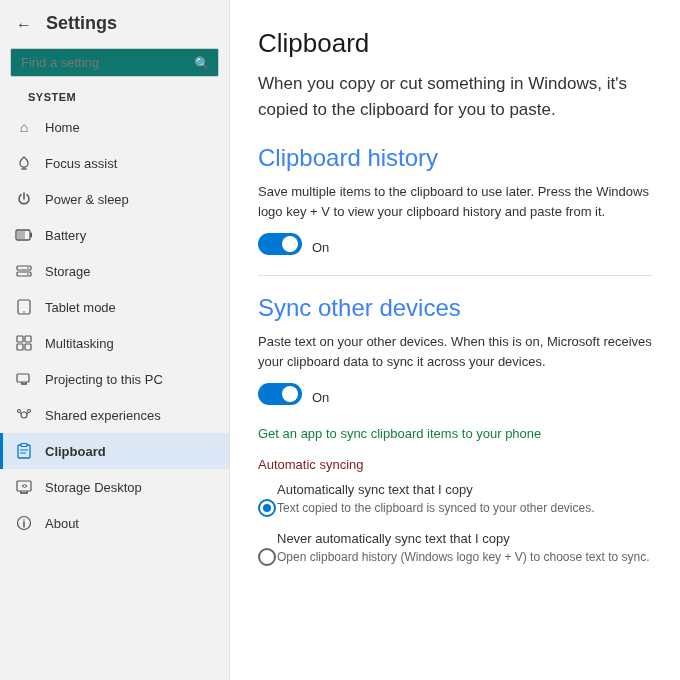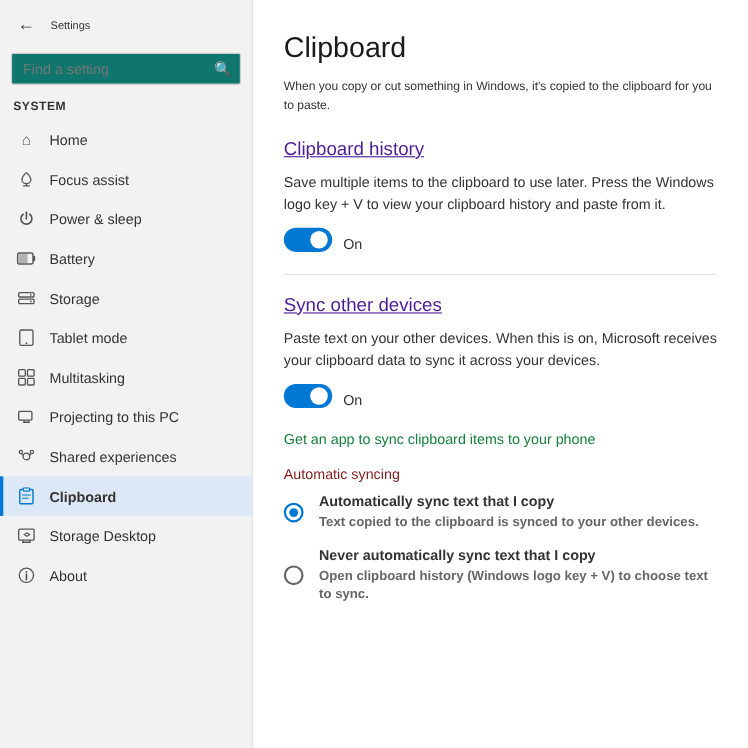--- a/index.html
+++ b/index.html
@@ -41,23 +41,23 @@
       font-size: 16px;
       display: flex;
       align-items: center;
       justify-content: center;
       width: 24px;
       height: 24px;
       border-radius: 3px;
     }
 
     .app-title {
-      font-size: 10px;
-      color: #333;
-      font-weight: 400;
+      font-size: 18px;
+      color: #333;
+      font-weight: 700;
     }
 
     .search-box {
       margin: 4px 10px 10px 10px;
       position: relative;
     }
     .search-box input {
       width: 100%;
       padding: 6px 30px 6px 10px;
       border: 1px solid #ccc;
@@ -72,21 +72,21 @@
       top: 50%;
       transform: translateY(-50%);
       color: #666;
       font-size: 13px;
     }
 
     .sidebar-section-label {
       font-size: 11px;
       font-weight: 700;
       color: #333;
-      padding: 4px 12px 6px 12px;
+      padding: 4px 12px 6px 28px;
       text-transform: uppercase;
       letter-spacing: 0.5px;
     }
 
     .sidebar-item {
       display: flex;
       align-items: center;
       padding: 9px 12px;
       cursor: pointer;
       color: #333;
@@ -121,32 +121,31 @@
     }
 
     .page-title {
       font-size: 26px;
       font-weight: 300;
       color: #1a1a1a;
       margin-bottom: 12px;
     }
 
     .page-description {
-      font-size: 11px;
+      font-size: 17px;
       color: #333;
       line-height: 1.5;
       margin-bottom: 22px;
     }
 
     .section-title {
-      font-size: 17px;
+      font-size: 24px;
       font-weight: 400;
-      color: #4c1d95;
+      color: #3b82f6;
       margin-bottom: 10px;
-      text-decoration: underline;
     }
 
     .section-description {
       font-size: 13px;
       color: #333;
       line-height: 1.5;
       margin-bottom: 12px;
     }
 
     .toggle-row {
@@ -204,24 +203,23 @@
     }
 
     .sub-section-label {
       font-size: 13px;
       color: #7f1d1d;
       margin-bottom: 10px;
     }
 
     .radio-option {
       display: flex;
-      align-items: center;
-      gap: 14px;
+      align-items: flex-end;
+      gap: 1px;
       margin-bottom: 14px;
-      font-weight: bold;
     }
     .radio-circle {
       width: 18px;
       height: 18px;
       border: 2px solid #0078d4;
       border-radius: 50%;
       flex-shrink: 0;
       margin-top: 1px;
       display: flex;
       align-items: center;

